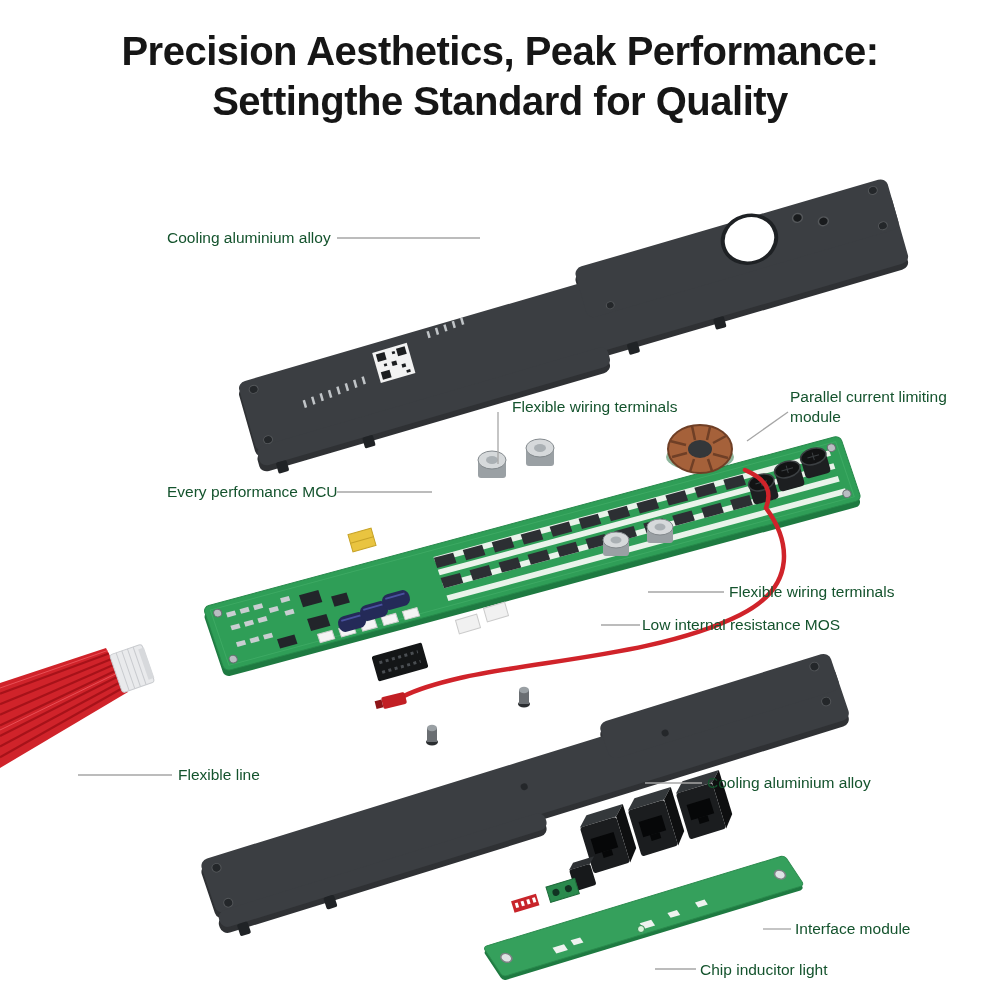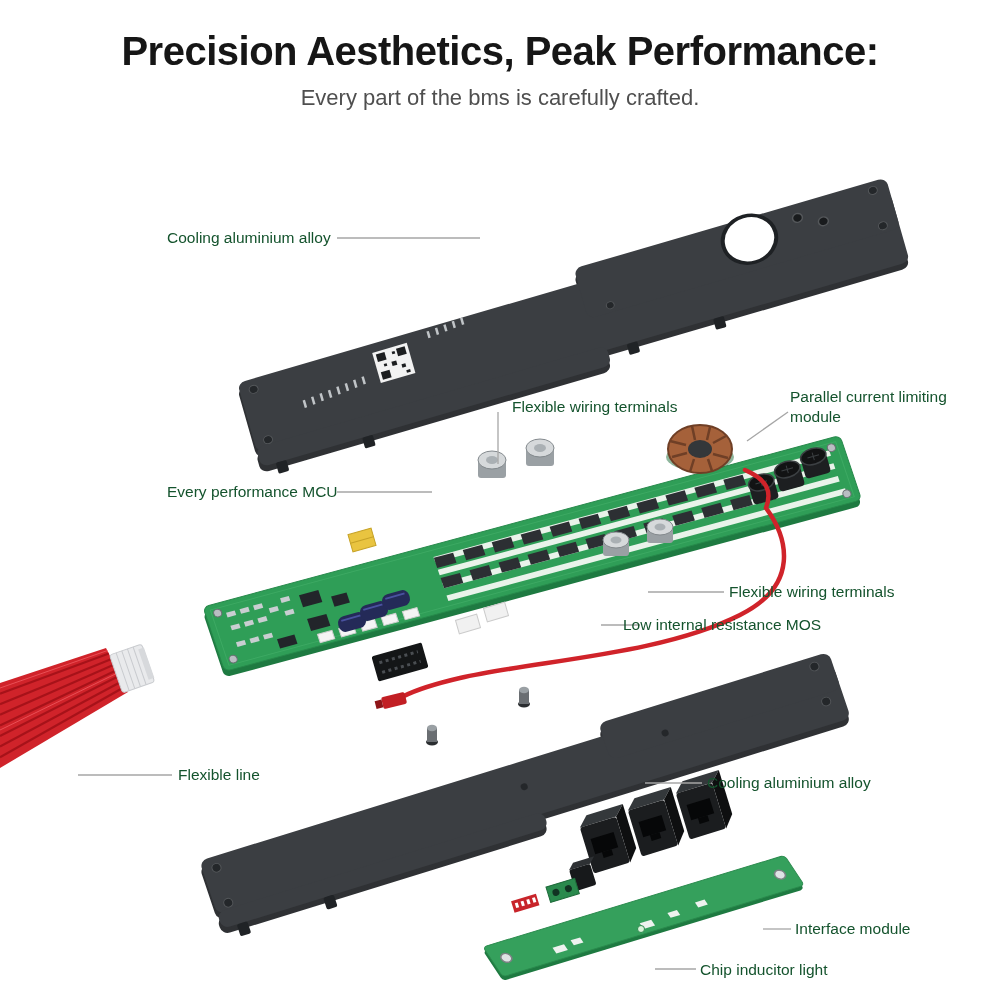--- a/index.html
+++ b/index.html
@@ -16,21 +16,21 @@
   .label{
     position:absolute;font-size:15.5px;color:#14532d;white-space:nowrap;line-height:1.2;
   }
   .label.wrap{white-space:normal;width:184px;line-height:1.3}
 </style>
 </head>
 <body>
 
 <div class="hdr">
   <div class="t1">Precision Aesthetics, Peak Performance:</div>
-  <div class="sub">Every part of the bms is carefully crafted.</div>
+  <div class="t2">Settingthe Standard for Quality</div>
 </div>
 
 <svg class="art" width="1000" height="1000" viewBox="0 0 1000 1000">
 
   <g>
 
     <g transform="matrix(0.96,-0.28,0.24,0.84,233,374)" opacity="0.95">
       <rect x="0" y="18" width="680" height="82" rx="8" fill="#24262a"></rect>
       <rect x="355" y="0" width="325" height="60" rx="8" fill="#24262a"></rect>
       <rect x="0" y="95" width="365" height="23" rx="8" fill="#24262a"></rect>
@@ -378,17 +378,17 @@
     <line x1="763" y1="929" x2="791" y2="929"></line>
     <line x1="655" y1="969" x2="696" y2="969"></line>
   </g>
 </svg>
 
 <div class="label" style="left:167px;top:229px">Cooling aluminium alloy</div>
 <div class="label" style="left:512px;top:398px">Flexible wiring terminals</div>
 <div class="label wrap" style="left:790px;top:387px">Parallel current limiting module</div>
 <div class="label" style="left:167px;top:483px">Every performance MCU</div>
 <div class="label" style="left:729px;top:583px">Flexible wiring terminals</div>
-<div class="label" style="left:623px;top:616px">Low internal resistance MOS</div>
+<div class="label" style="left:642px;top:616px">Low internal resistance MOS</div>
 <div class="label" style="left:178px;top:766px">Flexible line</div>
 <div class="label" style="left:707px;top:774px">Cooling aluminium alloy</div>
 <div class="label" style="left:795px;top:920px">Interface module</div>
 <div class="label" style="left:700px;top:961px">Chip inducitor light</div>
 
 </body></html>

